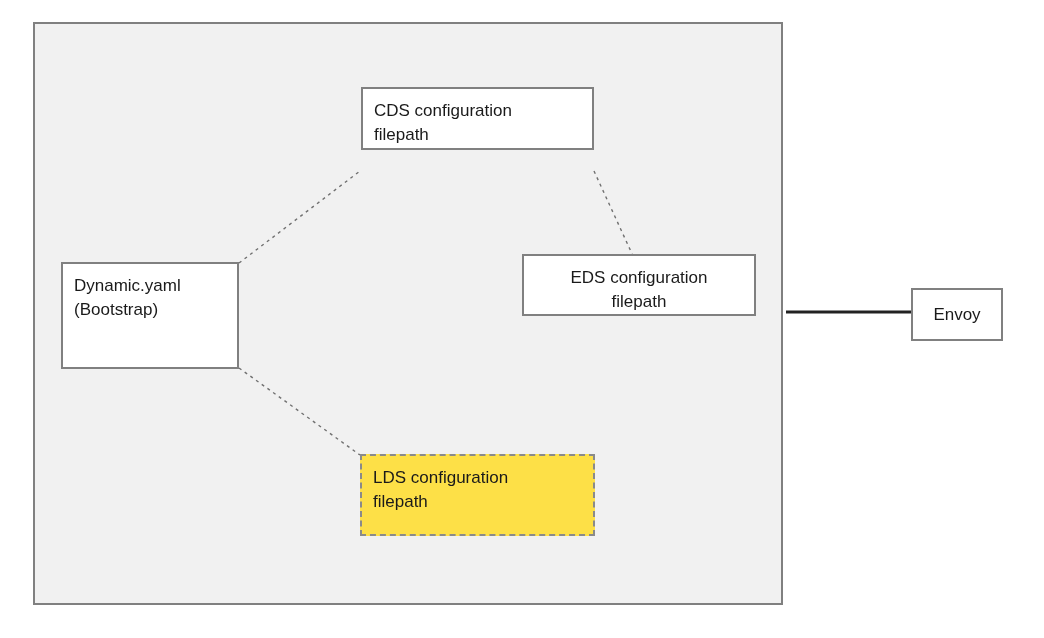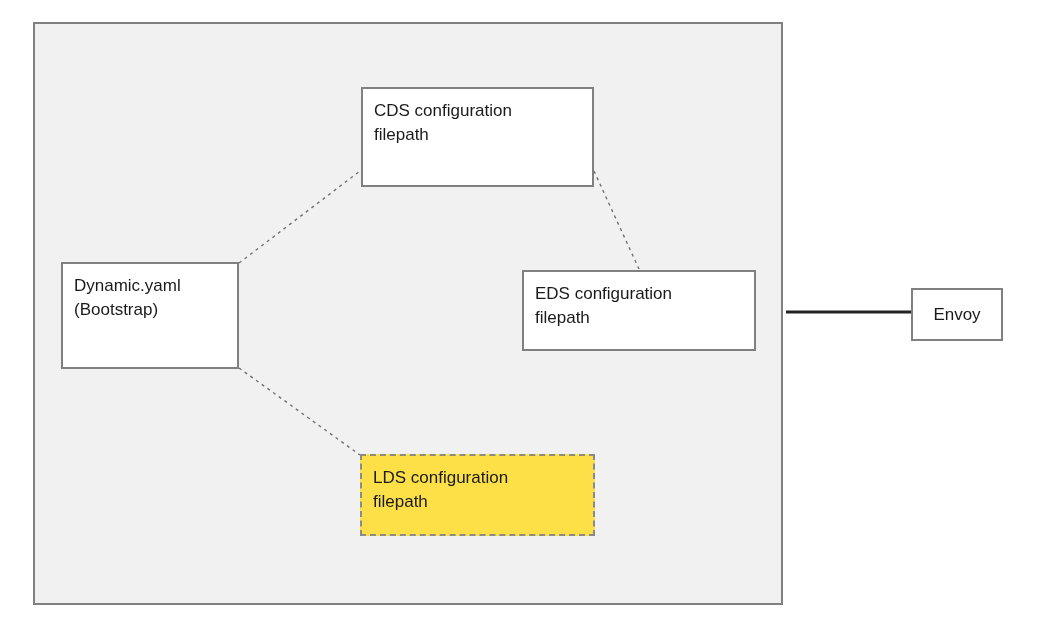--- a/index.html
+++ b/index.html
@@ -54,23 +54,23 @@
     border: 2px dashed #8a8a8a;
     background: #fde047;
   }
   .node.small {
     padding: 0;
     display: flex;
     align-items: center;
     justify-content: center;
   }
   
-  #node-cds     { left: 361px; top:  87px; width: 233px; height:  100px; }
+  #node-cds     { left: 361px; top:  87px; width: 233px; height:  63px; }
   #node-dynamic { left:  61px; top: 262px; width: 178px; height: 107px; }
-  #node-eds     { left: 522px; top: 270px; width: 234px; height:  81px; }
+  #node-eds     { left: 522px; top: 254px; width: 234px; height:  62px; text-align: center; }
   #node-lds     { left: 360px; top: 454px; width: 235px; height:  82px; }
   #node-envoy   { left: 911px; top: 288px; width:  92px; height:  53px;
                   font-size: 17px; line-height: 20px; }
 </style>
 </head>
 <body>
 
 <div id="canvas">
 
   <div id="container-region"></div>

